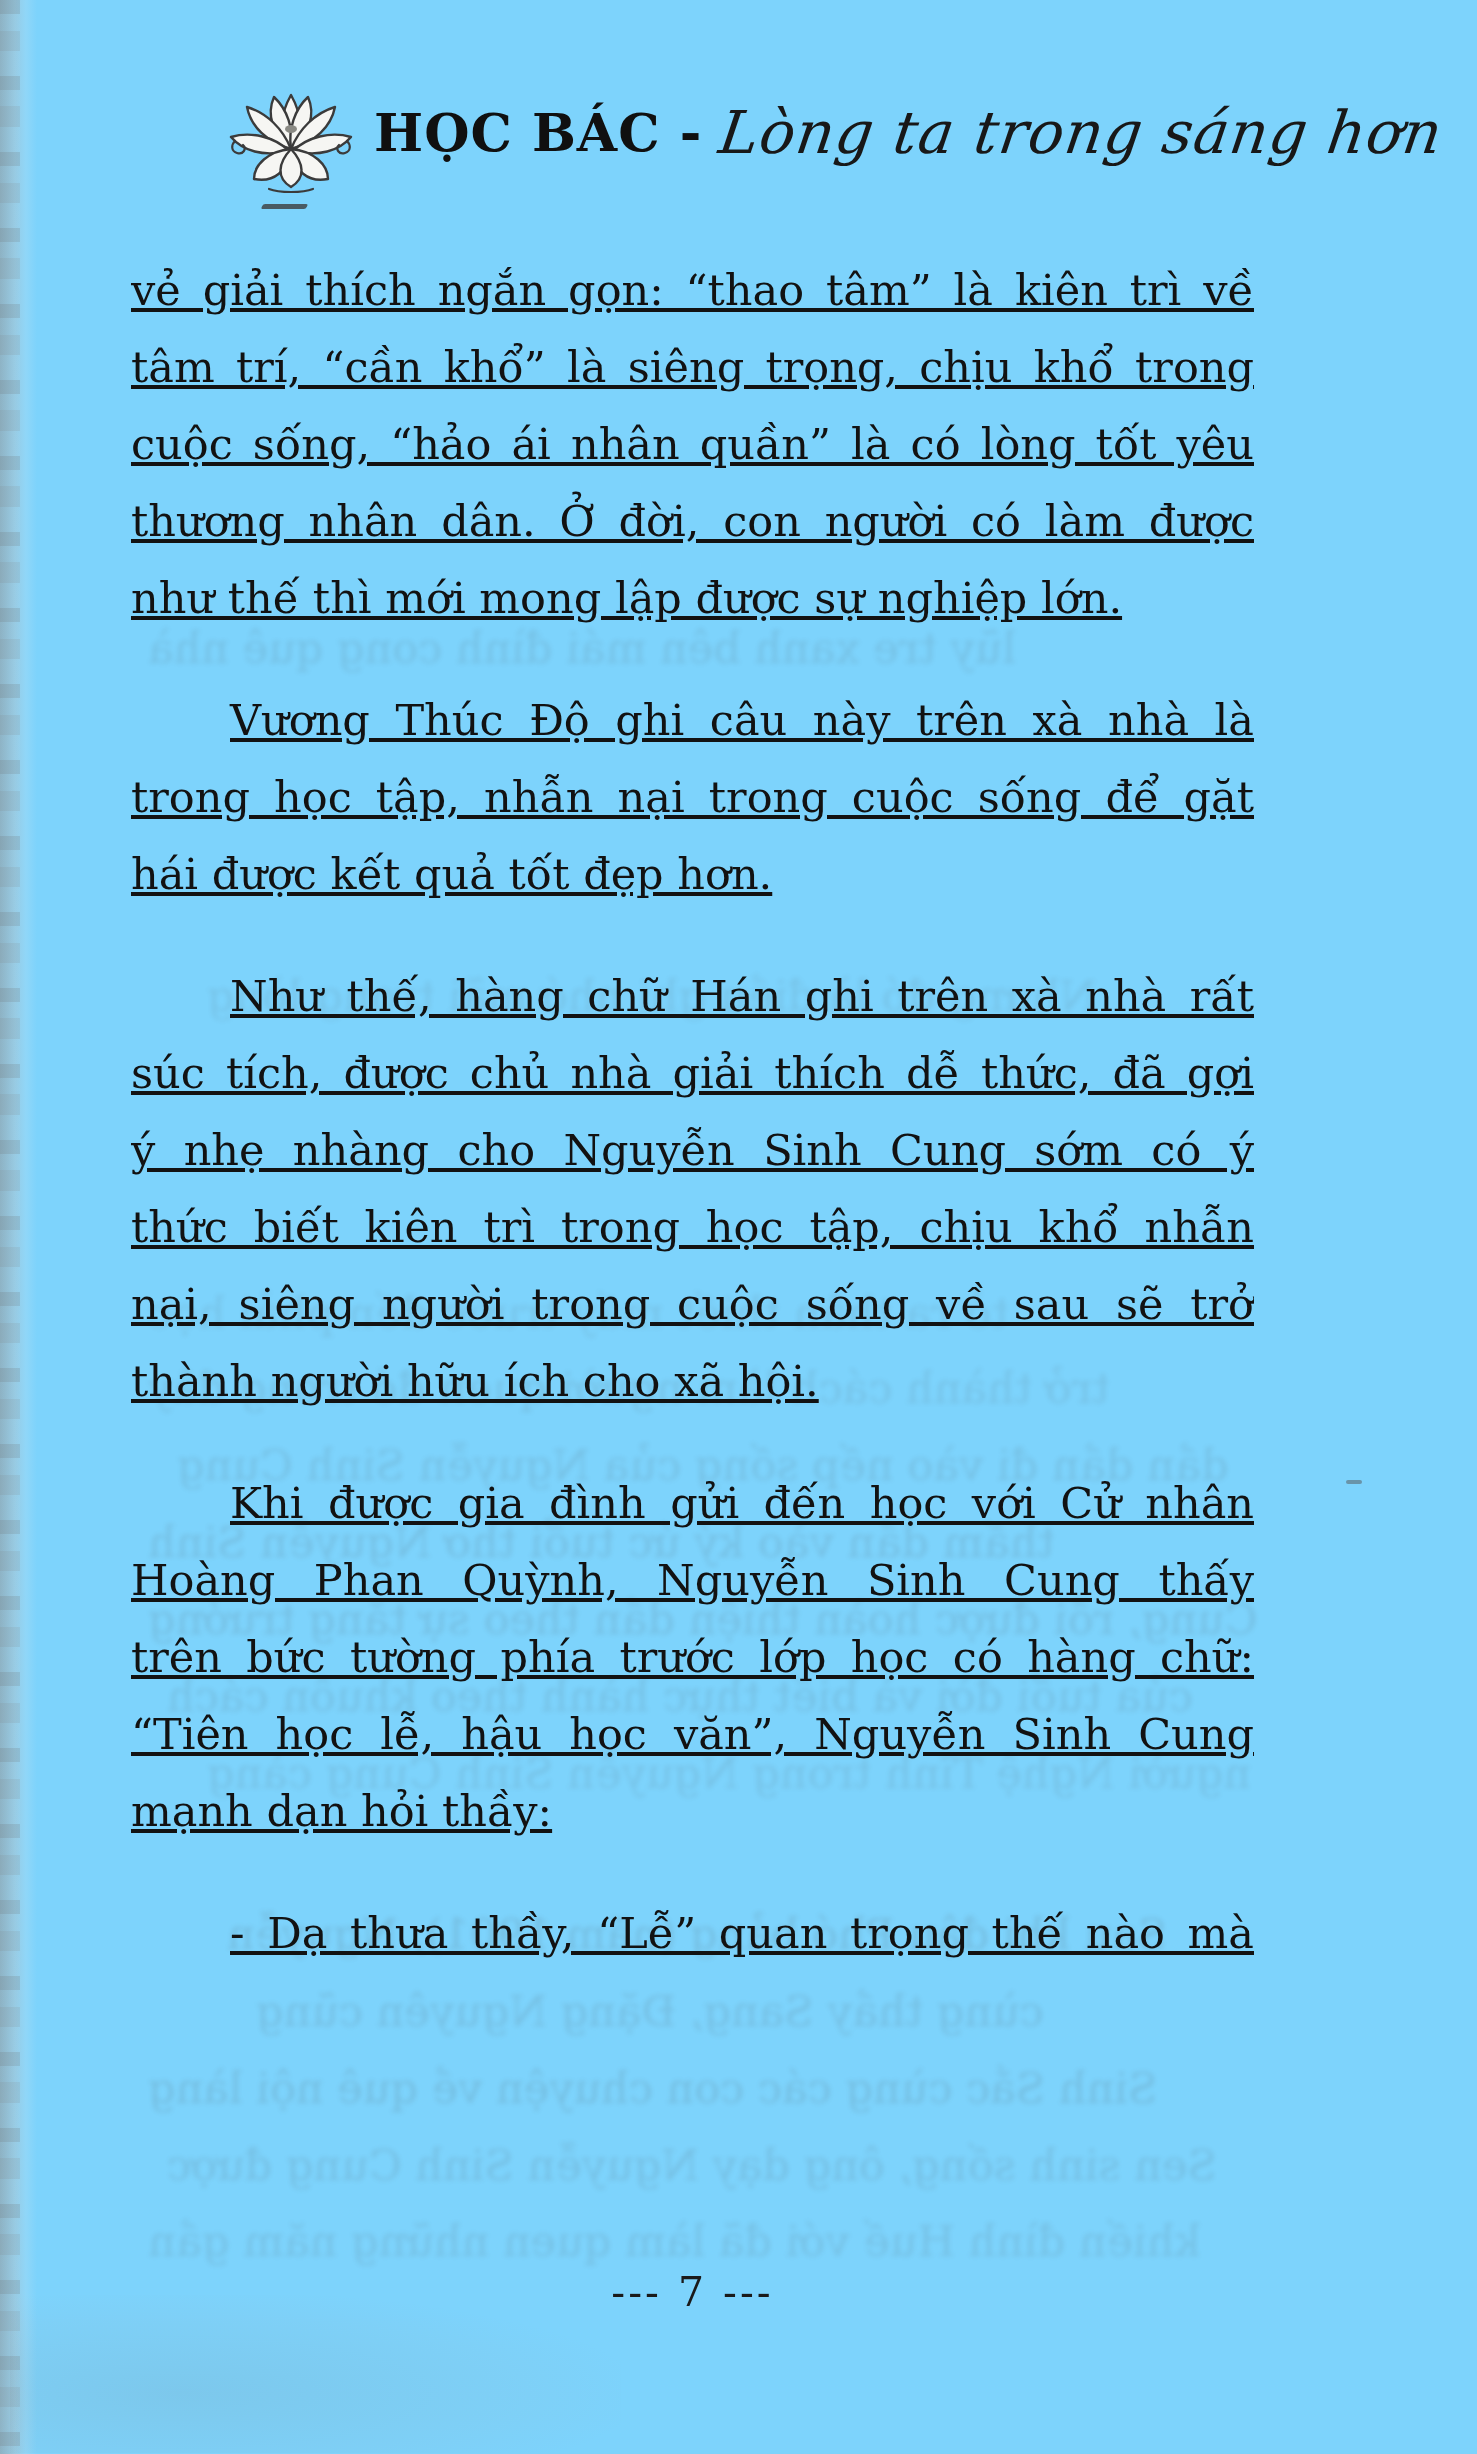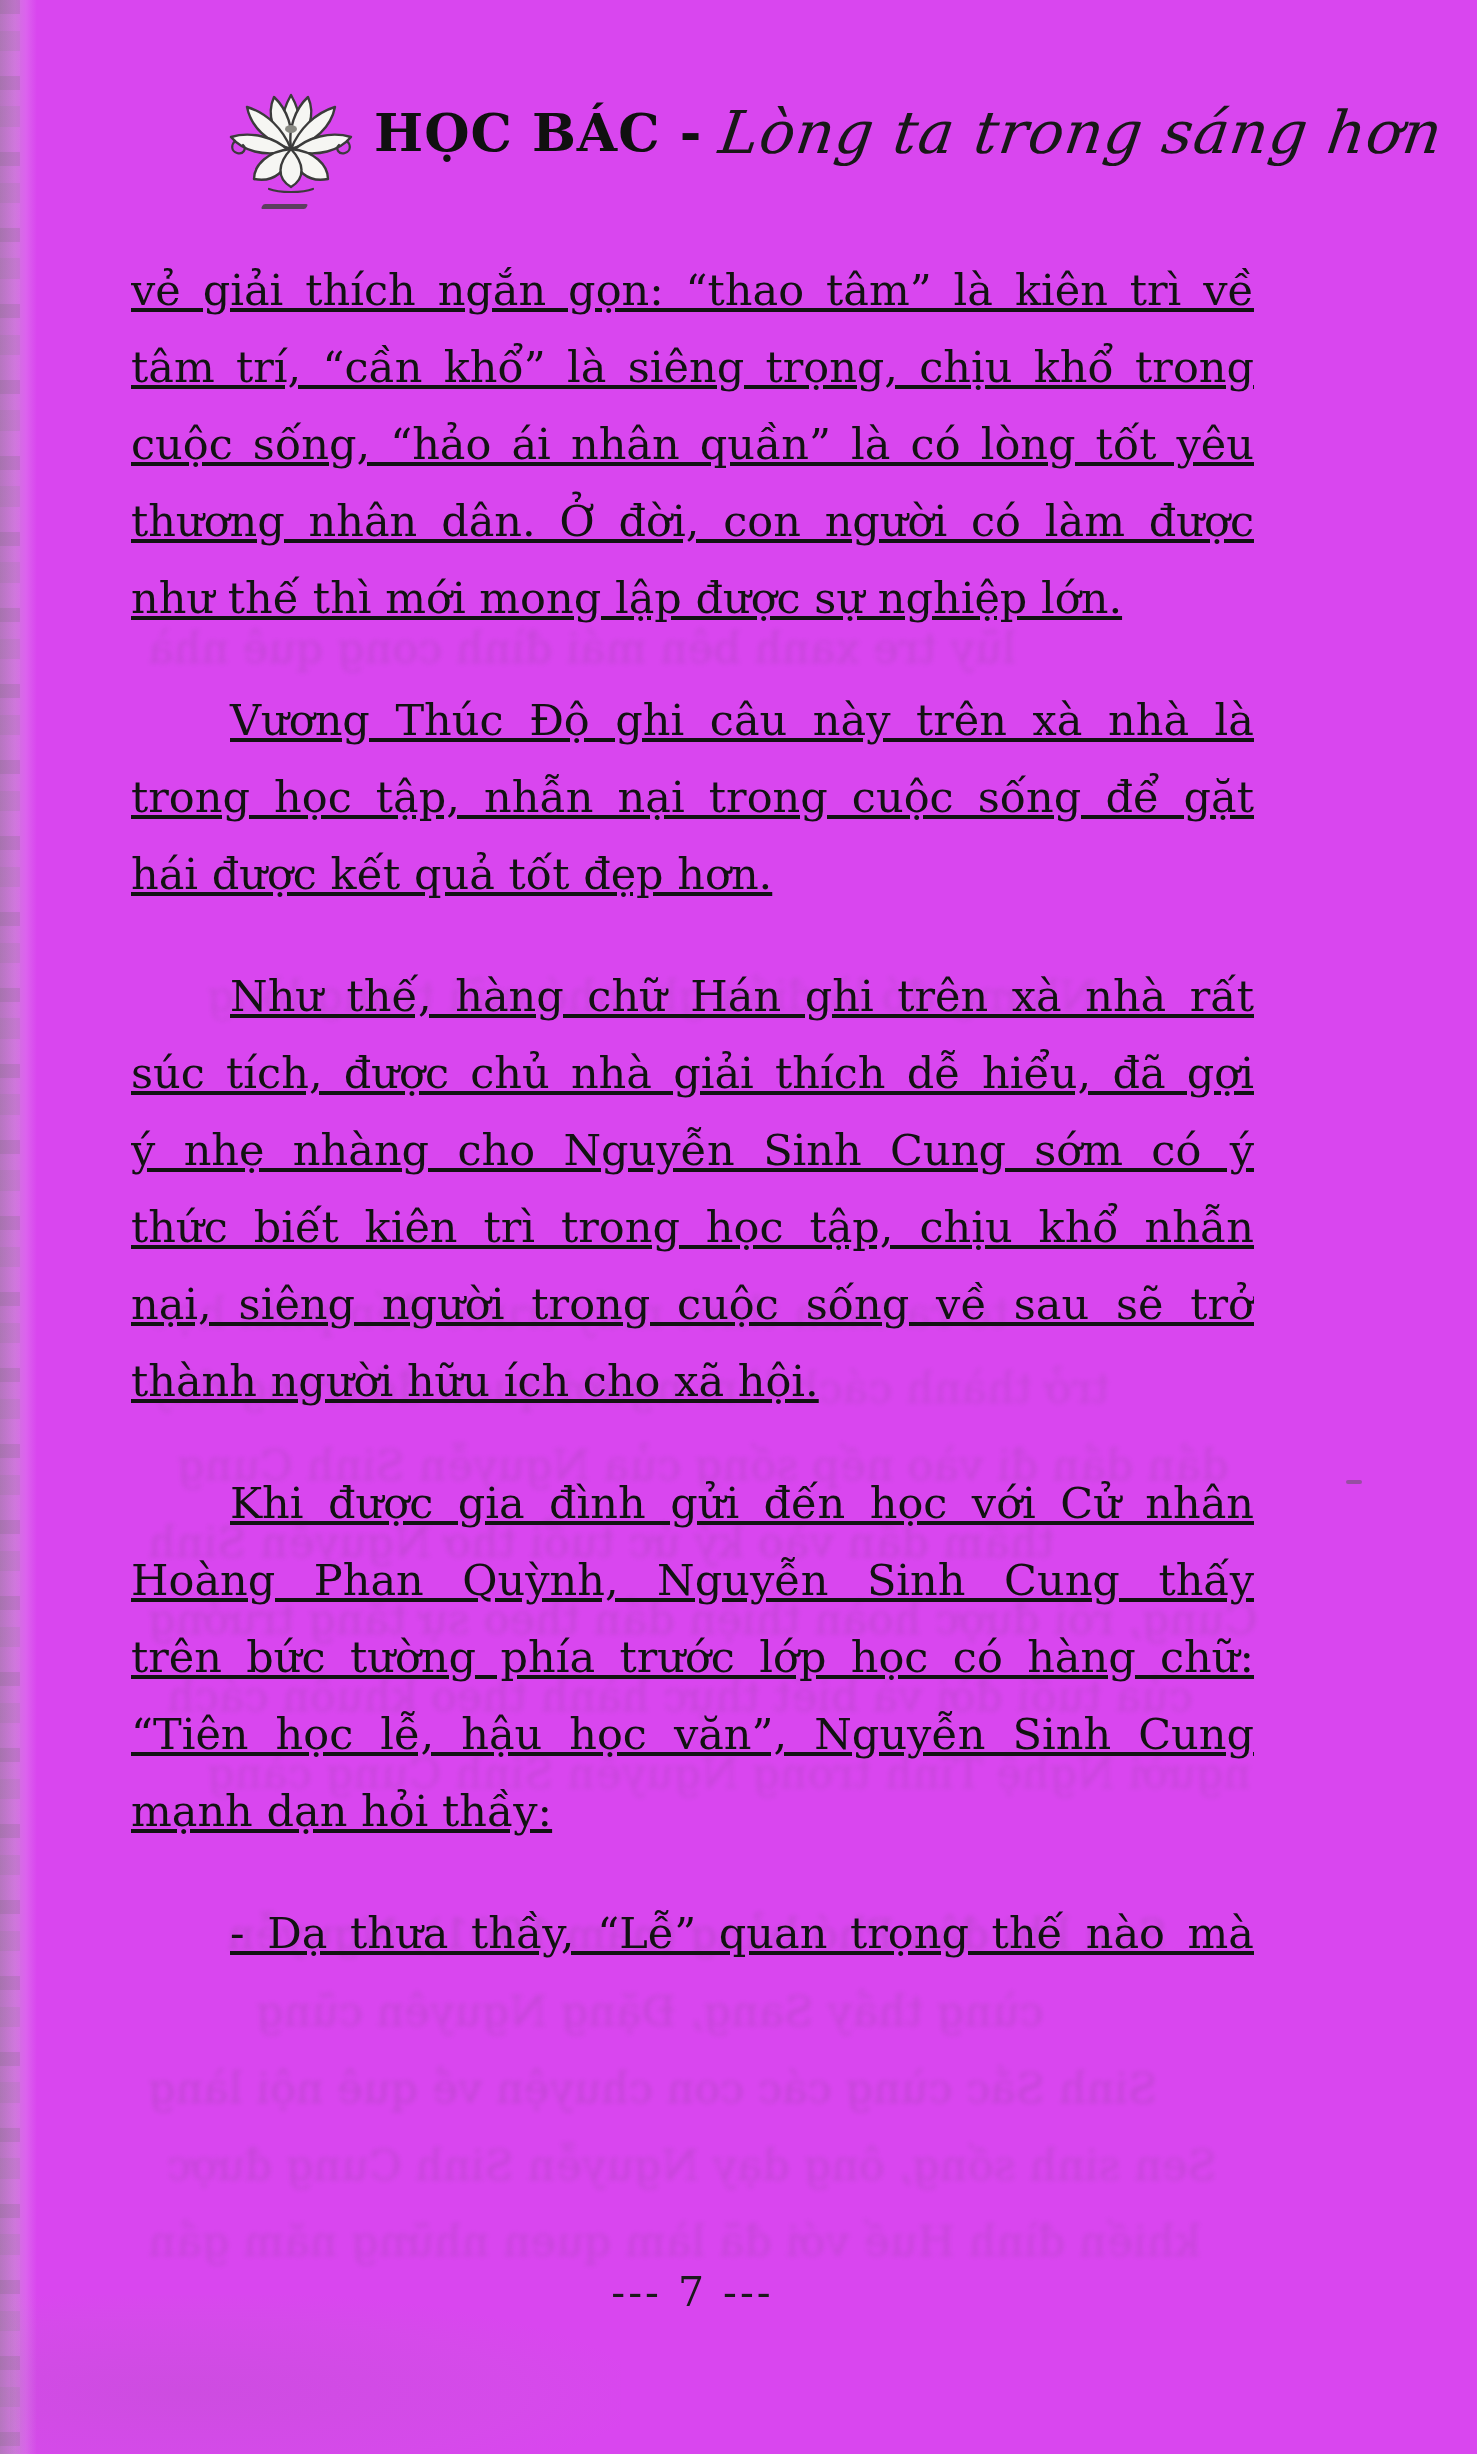--- a/index.html
+++ b/index.html
@@ -1,19 +1,19 @@
 <!DOCTYPE html>
 <html><head>
 <meta charset="utf-8">
 <style>
   html,body{margin:0;padding:0;background:#ffffff;}
   .page{
     position:relative;
     width:1478px;height:2455px;
-    background:#d946ef;
+    background:#7dd3fc;
     overflow:hidden;
     font-family:"DejaVu Serif", serif;
     color:#161616;
   }
   
   .scan-edge-left{
     position:absolute;left:0;top:0;width:37px;height:100%;
     background:linear-gradient(90deg, rgba(150,150,150,.55), rgba(190,190,190,.38) 40%, rgba(230,230,230,.18) 70%, rgba(255,255,255,0));
   }
   .scan-edge-left::after{
@@ -153,21 +153,21 @@
     </div>
 
     <div class="para">
       <div class="line indent">Vương Thúc Độ ghi câu này trên xà nhà là</div>
       <div class="line">trong học tập, nhẫn nại trong cuộc sống để gặt</div>
       <div class="line end">hái được kết quả tốt đẹp hơn.</div>
     </div>
 
     <div class="para">
       <div class="line indent">Như thế, hàng chữ Hán ghi trên xà nhà rất</div>
-      <div class="line">súc tích, được chủ nhà giải thích dễ hiểu, đã gợi</div>
+      <div class="line">súc tích, được chủ nhà giải thích dễ thức, đã gợi</div>
       <div class="line">ý nhẹ nhàng cho Nguyễn Sinh Cung sớm có ý</div>
       <div class="line">thức biết kiên trì trong học tập, chịu khổ nhẫn</div>
       <div class="line">nại, siêng người trong cuộc sống về sau sẽ trở</div>
       <div class="line end">thành người hữu ích cho xã hội.</div>
     </div>
 
     <div class="para">
       <div class="line indent">Khi được gia đình gửi đến học với Cử nhân</div>
       <div class="line">Hoàng Phan Quỳnh, Nguyễn Sinh Cung thấy</div>
       <div class="line">trên bức tường phía trước lớp học có hàng chữ:</div>

